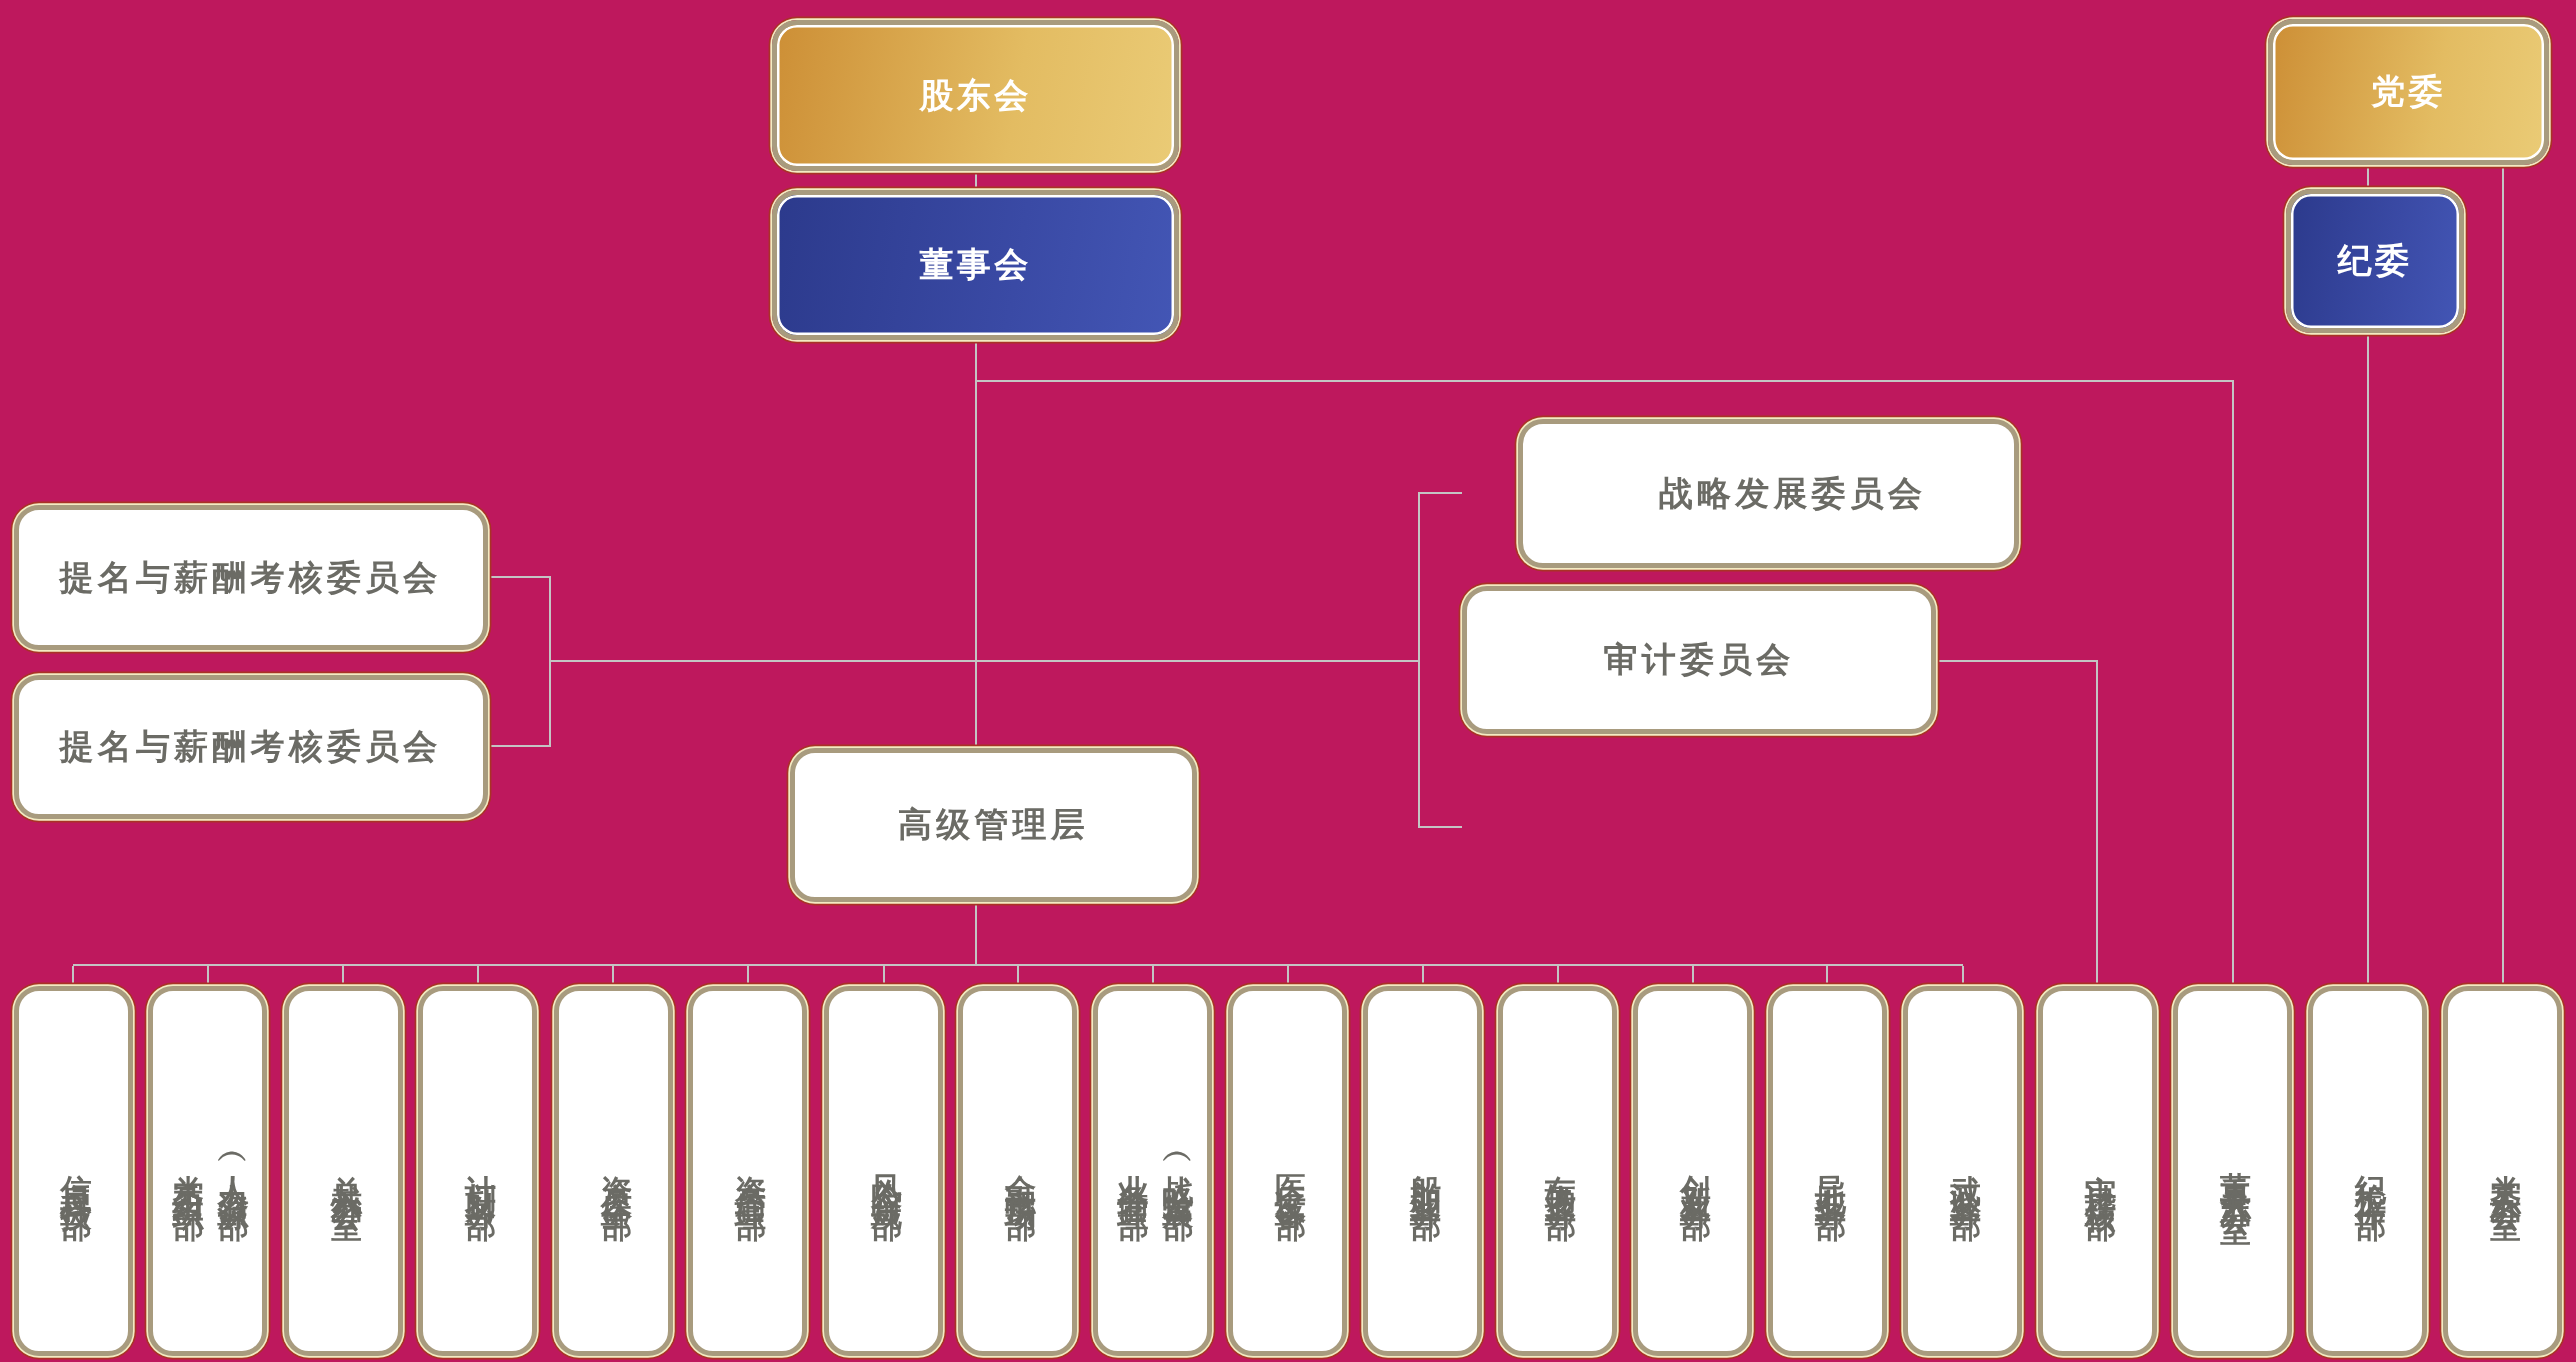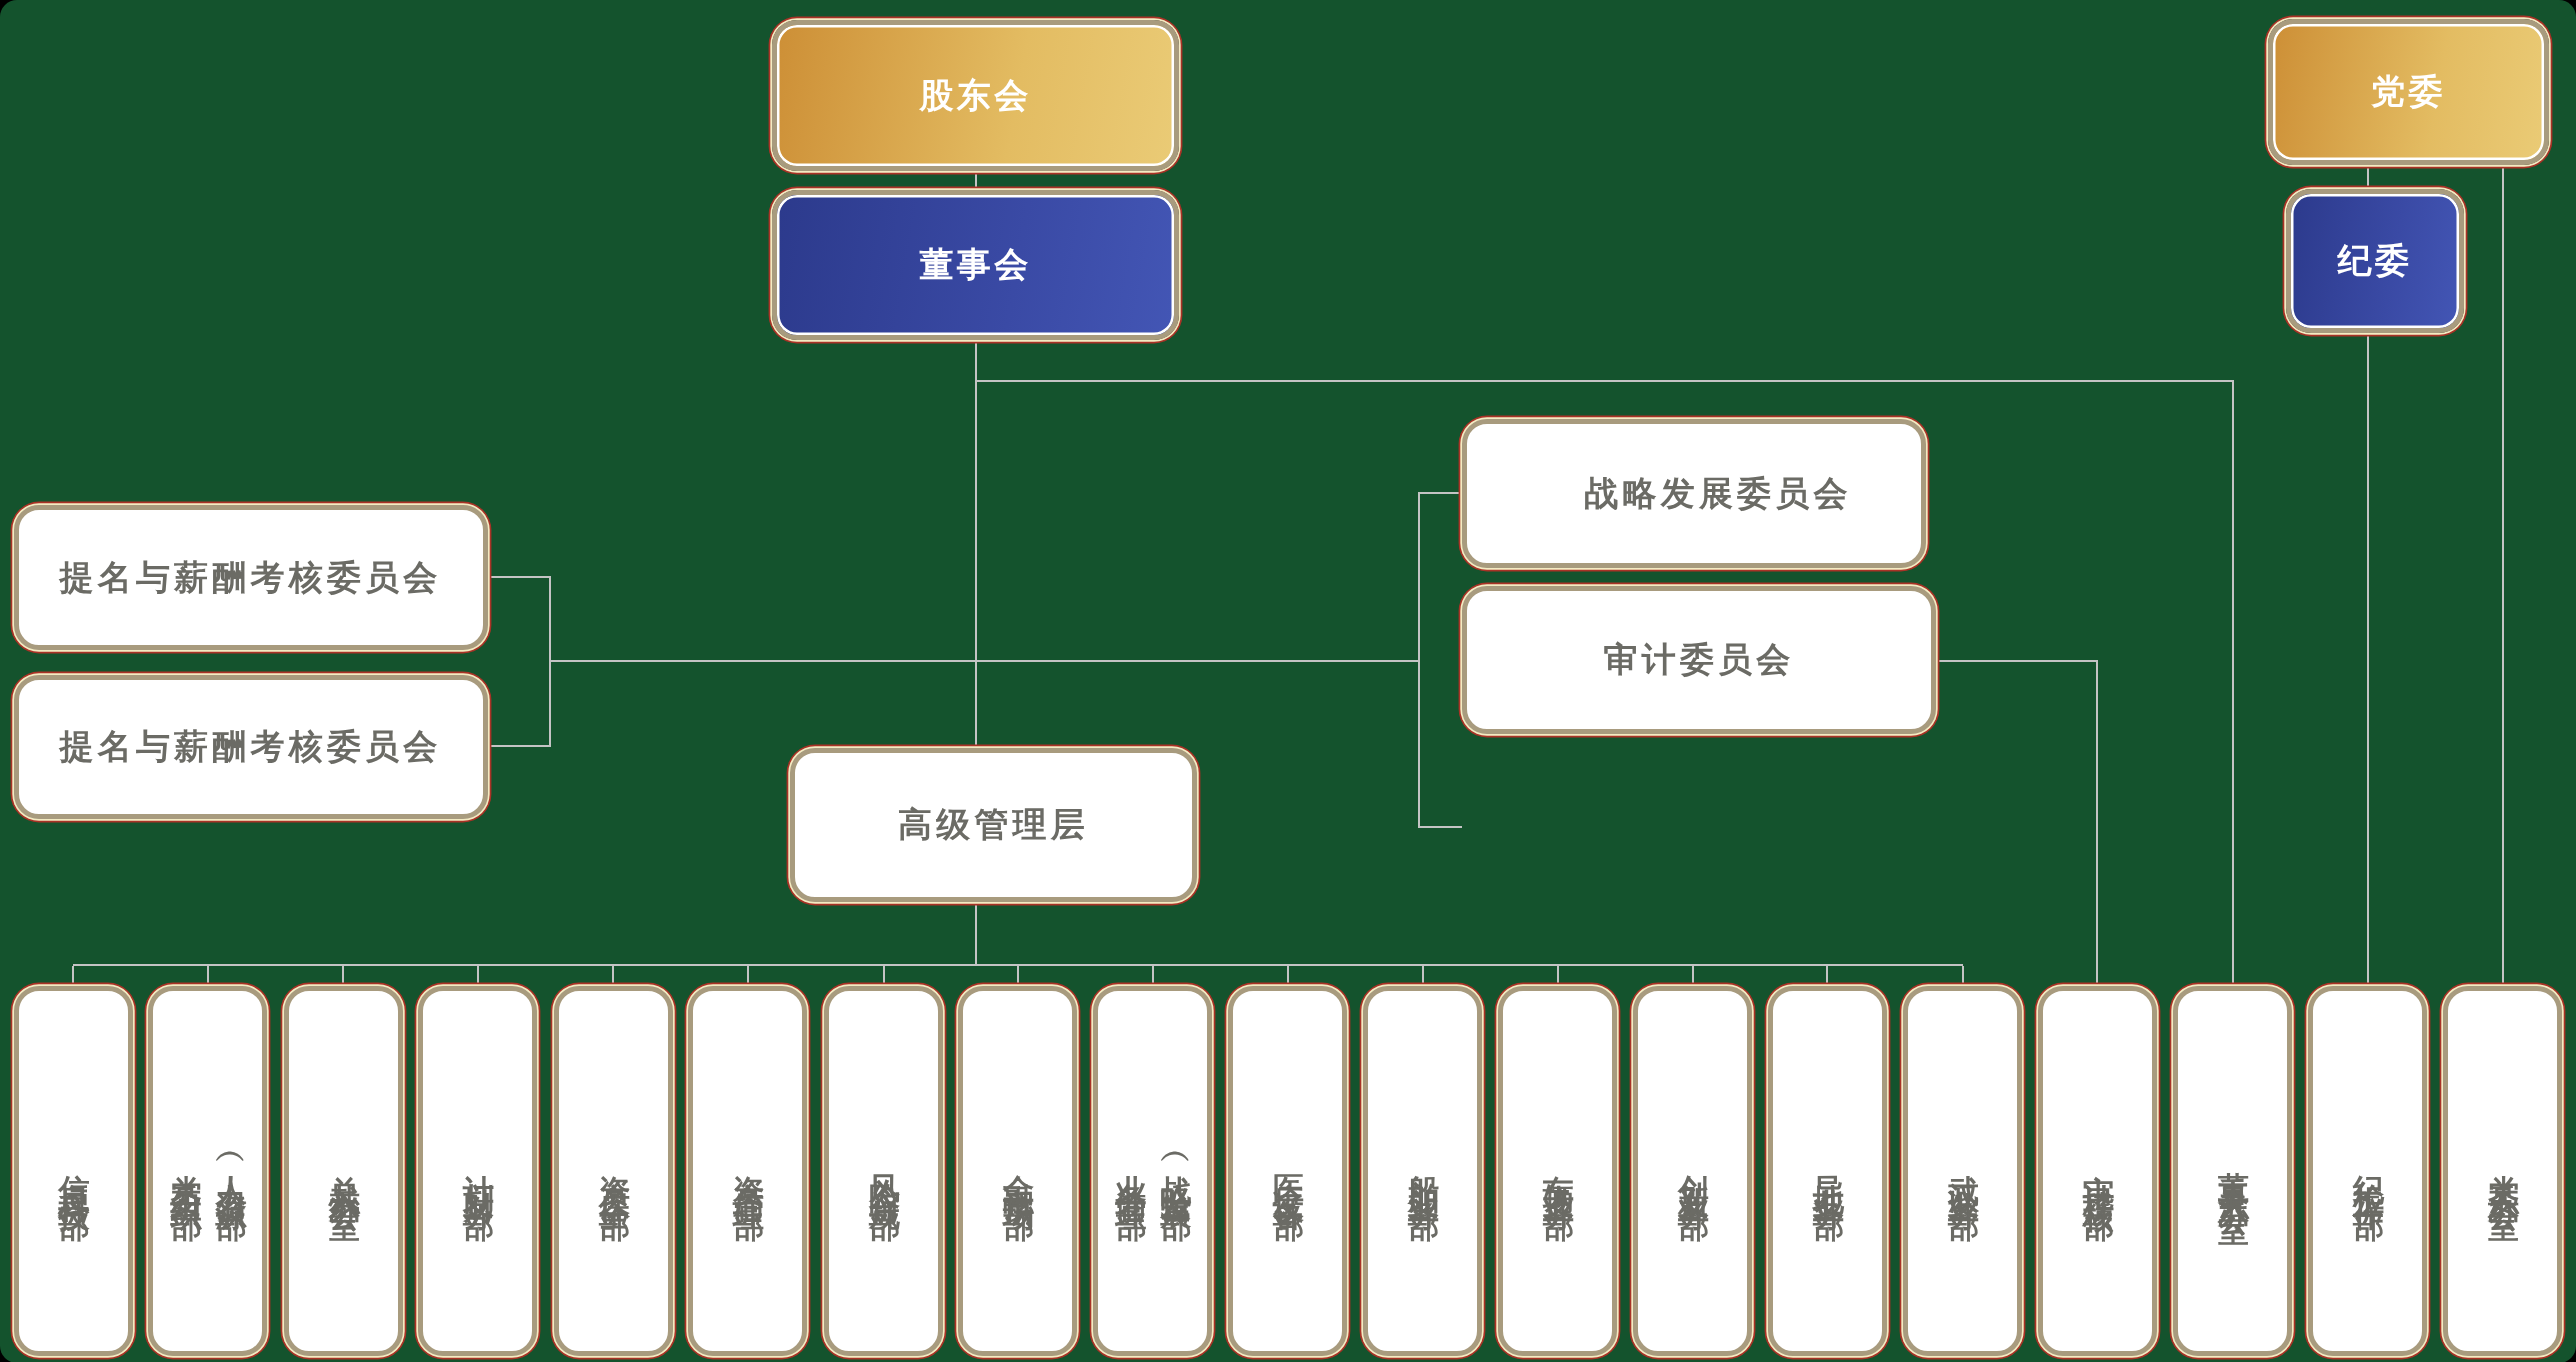--- a/index.html
+++ b/index.html
@@ -1,19 +1,18 @@
 <!DOCTYPE html>
 <html style="font-size:13.5px"><head>
 <meta charset="utf-8">
 <style>
   html,body{margin:0;padding:0;background:#000;}
   #canvas{
-    position:relative;width:2576px;height:1363px;background:#14532d;overflow:hidden;
-    font-family:Liberation Serif, serif;
-    border-radius:17px;
+    position:relative;width:2576px;height:1363px;background:#be185d;overflow:hidden;
+    font-family:Liberation Mono, monospace;
   }
   
   .hl,.vl{position:absolute;background:#C4C4C4;z-index:1;}
   .hl{height:1.7px;}
   .vl{width:1.7px;}
   
   .node{
     position:absolute;z-index:2;box-sizing:border-box;
     border:5.9px solid #A89B7E;border-radius:25px;
     box-shadow: inset 0 0 0 2.5px #FFFFFF, 0 0 0 1.7px #F3EBC2, 0 0 0 3.4px #A93226;
@@ -102,21 +101,21 @@
     <span>提名与薪酬考核委员会</span>
   </div>
   <div class="node white" style="left:13.5px;top:675px;width:474px;height:144px;">
     <span>提名与薪酬考核委员会</span>
   </div>
 
   <div class="node white" style="left:772px;top:748px;width:407px;height:154px;margin-left:18px;">
     <span>高级管理层</span>
   </div>
 
-  <div class="node white" style="left:1462px;top:419px;width:464px;height:149px;padding-left:48px;">
+  <div class="node white" style="left:1518px;top:419px;width:501px;height:149px;padding-left:48px;">
     <span>战略发展委员会</span>
   </div>
   <div class="node white" style="left:1462px;top:586px;width:474px;height:148px;">
     <span>审计委员会</span>
   </div>
 
   <div class="node dept" style="left:13.5px;top:986px;width:119px;height:370px;">
     <span class="dept-label">信息科技部</span>
   </div>
   <div class="node dept" style="left:148px;top:986px;width:119px;height:370px;">

